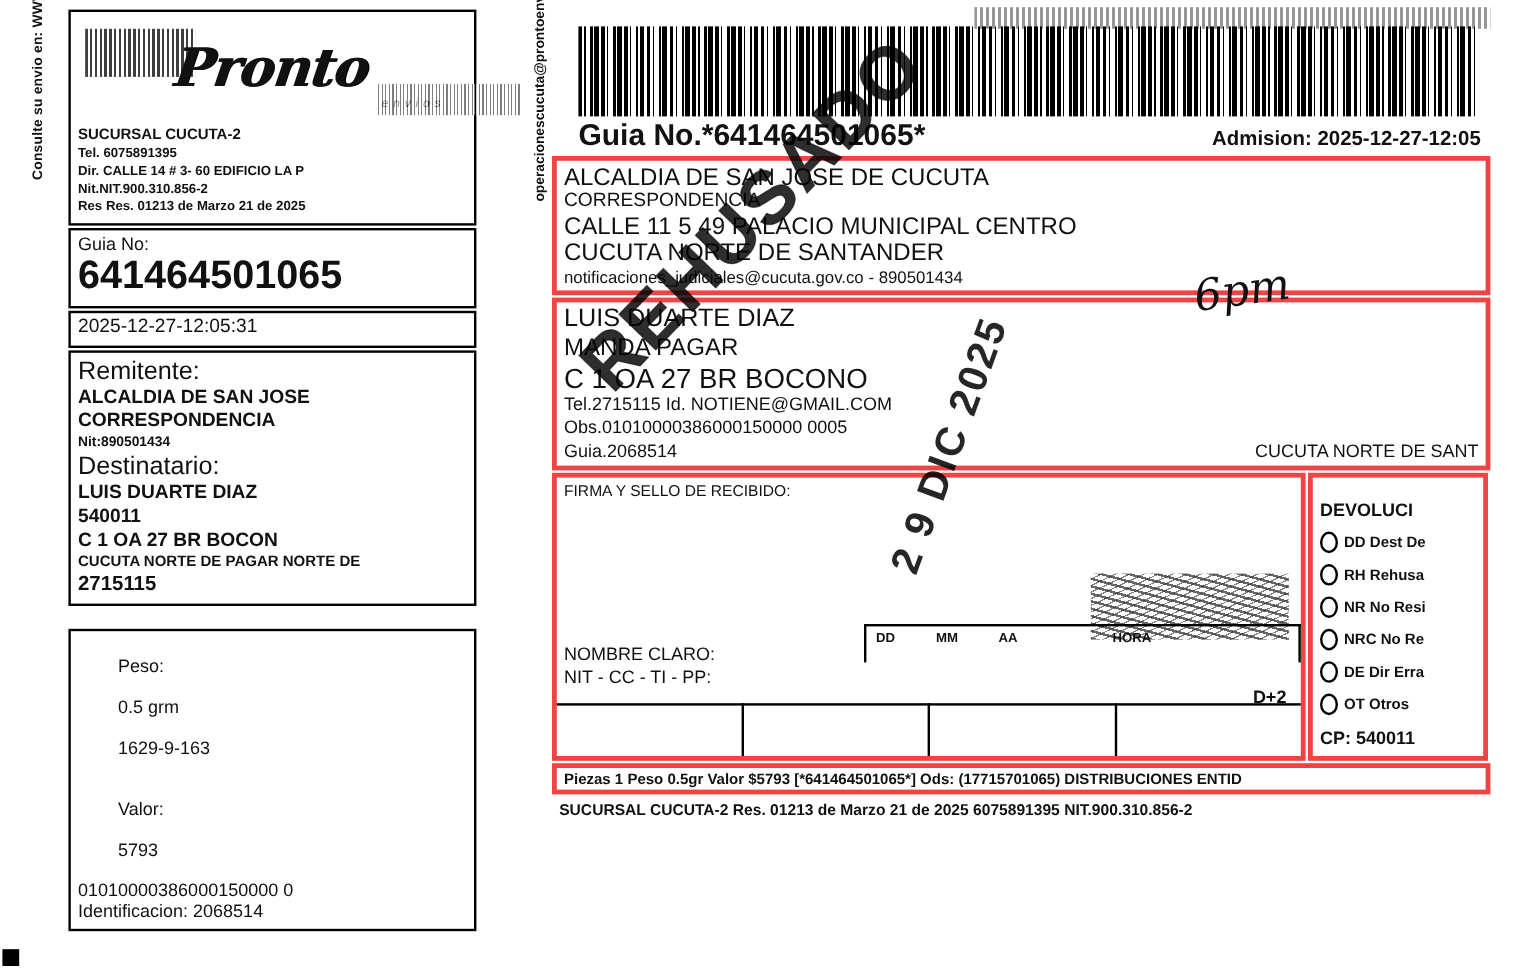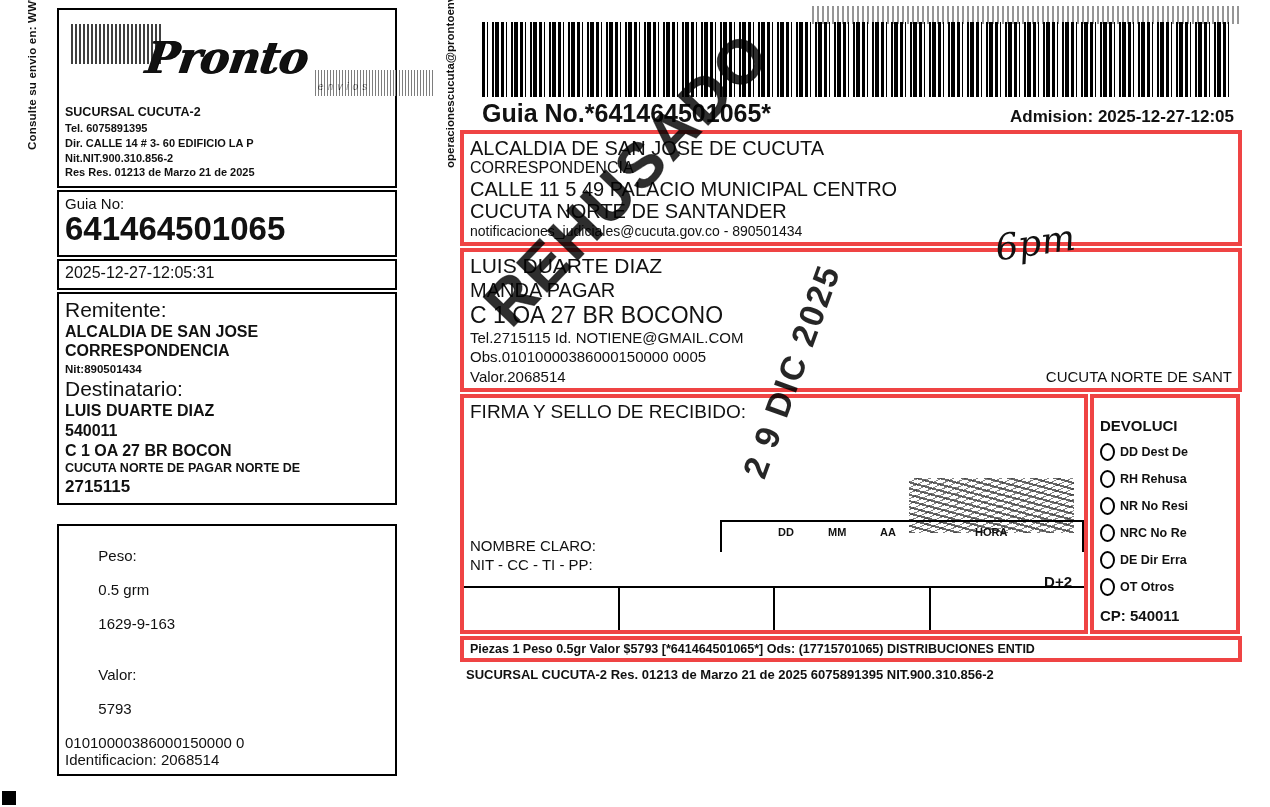--- a/index.html
+++ b/index.html
@@ -72,26 +72,26 @@
   .recv-block{margin:2px 0 0 8px;padding:2px 6px;}
   .recv-l1{font-size:21px;line-height:1.15;}
   .recv-l2{font-size:20px;line-height:1.15;}
   .recv-l3{font-size:23px;line-height:1.15;}
   .recv-l4{font-size:15px;line-height:1.3;}
   .recv-l5{font-size:15px;line-height:1.3;}
   .recv-row{display:flex;justify-content:space-between;align-items:baseline;}
 
   .firma-wrap{display:flex;margin:2px 0 0 8px;}
   .firma-box{width:628px;height:240px;position:relative;padding:3px 6px;}
-  .firma-title{font-size:19px;}
+  .firma-title{font-size:13px;}
   .nombre-claro{position:absolute;left:6px;bottom:56px;font-size:15px;line-height:1.25;}
   .dplus{position:absolute;right:12px;bottom:40px;font-size:15px;font-weight:bold;}
   .ddmmaa{position:absolute;left:256px;bottom:78px;width:360px;border:2px solid #000;border-bottom:none;height:30px;
           font-size:11px;font-weight:bold;}
-  .ddmmaa span{position:absolute;top:4px;margin-left:48px;}
+  .ddmmaa span{position:absolute;top:4px;}
   .cells{position:absolute;left:0;bottom:0;width:100%;height:44px;display:flex;}
   .cell{flex:1;border-top:2px solid #000;border-right:2px solid #000;box-sizing:border-box;}
   .cell:last-child{border-right:none;}
 
   .dev-box{width:150px;height:240px;margin-left:2px;padding:19px 6px;position:relative;overflow:hidden;}
   .dev-title{font-size:15px;font-weight:bold;}
   .dev-item{display:flex;align-items:center;gap:5px;margin-top:9px;font-size:12.5px;font-weight:bold;white-space:nowrap;}
   .oval{width:11px;height:14px;border:2px solid #000;border-radius:50%;flex:none;}
   .cp{position:absolute;bottom:6px;left:6px;font-size:15px;font-weight:bold;}
 
@@ -195,21 +195,21 @@
       <div class="l-sm">notificaciones_judiciales@cucuta.gov.co - 890501434</div>
     </div>
 
     <div class="rbox recv-block">
       <div class="recv-l1">LUIS DUARTE DIAZ</div>
       <div class="recv-l2">MANDA PAGAR</div>
       <div class="recv-l3">C 1 OA 27 BR BOCONO</div>
       <div class="recv-l4">Tel.2715115 Id. NOTIENE@GMAIL.COM</div>
       <div class="recv-l5">Obs.01010000386000150000 0005</div>
       <div class="recv-row">
-        <div class="recv-l5">Valor.2068514</div>
+        <div class="recv-l5">Guia.2068514</div>
         <div class="recv-l5">CUCUTA NORTE DE SANT</div>
       </div>
     </div>
 
     <div class="firma-wrap">
       <div class="rbox firma-box">
         <div class="firma-title">FIRMA Y SELLO DE RECIBIDO:</div>
         <div class="inkblot" style="left:445px;top:80px;"></div>
         <div class="ddmmaa">
           <span style="left:8px">DD</span>

